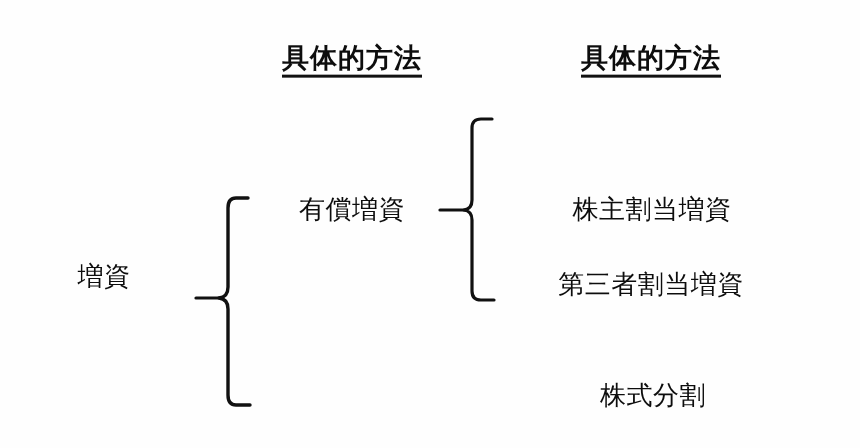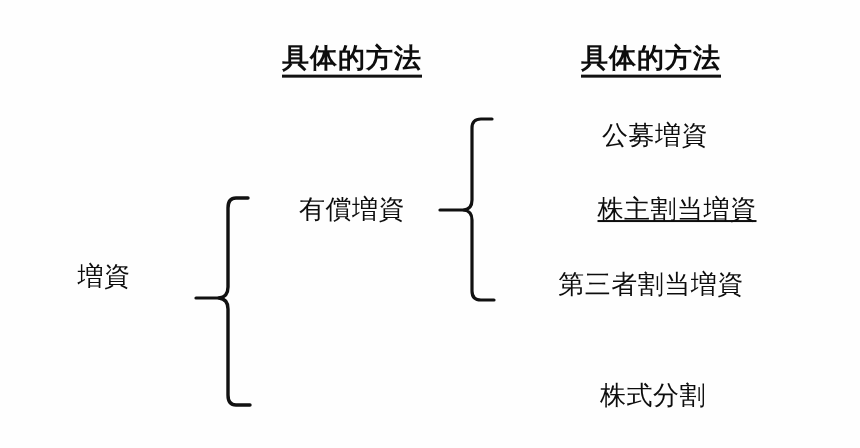--- a/index.html
+++ b/index.html
@@ -37,21 +37,21 @@
     font-size: 26px;
     white-space: nowrap;
     transform: translate(-50%, -50%);
     line-height: 1.15;
     letter-spacing: 0.5px;
   }
   #node-root        { left: 104px; top: 277px; }
   #node-paid        { left: 352px; top: 210px; }
   #node-free        { left: 352px; top: 395px; }
   #node-public      { left: 655px; top: 136px; }
-  #node-allotment   { left: 677px; top: 210px; text-decoration: underline; }
+  #node-allotment   { left: 652px; top: 210px; }
   #node-thirdparty  { left: 651px; top: 285px; }
   #node-split       { left: 653px; top: 396px; }
 
   .svg-layer {
     position: absolute;
     left: 0;
     top: 0;
     width: 860px;
     height: 448px;
     pointer-events: none;
@@ -100,21 +100,20 @@
 
   <div class="hdr" id="hdr-types">具体的方法</div>
 
   <div class="hdr" id="hdr-methods">具体的方法</div>
 
   <div class="node" id="node-paid">有償増資</div>
 
   <div class="node" id="node-root">増資</div>
 
 
-  <div class="node" id="node-public">公募増資</div>
 
   <div class="node" id="node-allotment">株主割当増資</div>
 
   <div class="node" id="node-split">株式分割</div>
 
   <div class="node" id="node-thirdparty">第三者割当増資</div>
 
 </div>
 
 </body></html>

